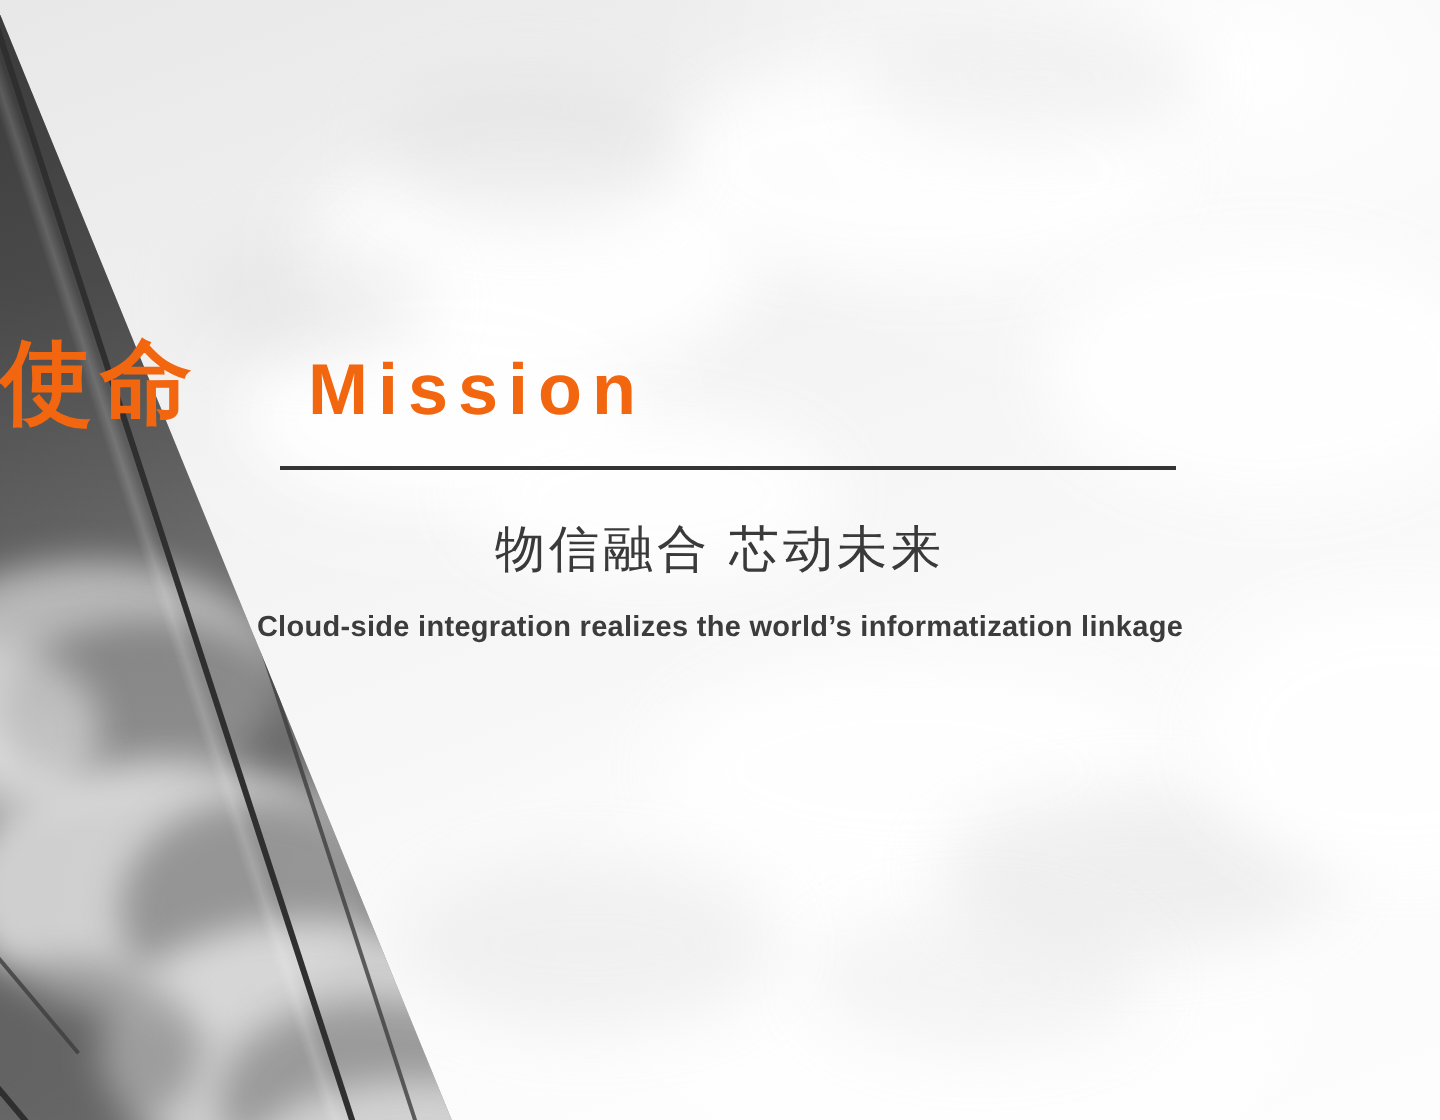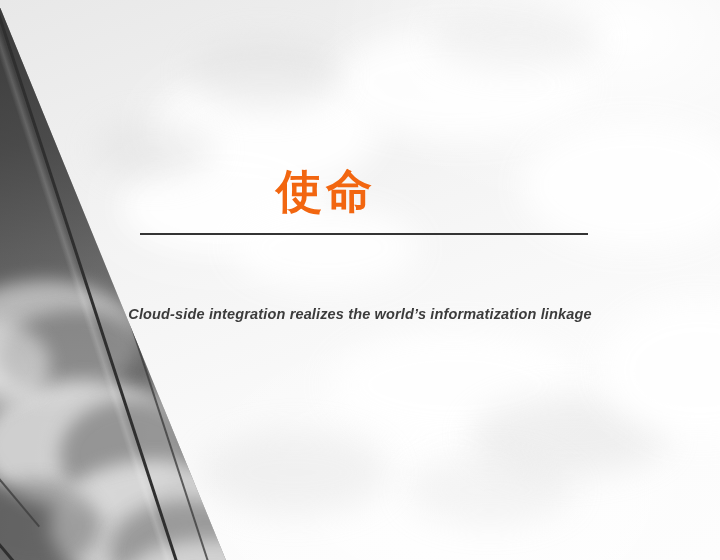--- a/index.html
+++ b/index.html
@@ -88,21 +88,20 @@
     height: 560px;
   }
 
   .heading-row {
     position: absolute;
     left: 0;
     top: 168px;
     width: 652px;
     display: flex;
     align-items: baseline;
-    justify-content: center;
     gap: 54px;
     white-space: nowrap;
   }
   .heading-cn {
     font-size: 46px;
     font-weight: 700;
     color: #F26610;
     letter-spacing: 4px;
     line-height: 1;
   }
@@ -143,21 +142,20 @@
     width: 720px;
     text-align: center;
   }
   .subtitle-en-line {
     font-size: 14.5px;
     font-weight: 600;
     color: #3c3c3c;
     letter-spacing: .15px;
     line-height: 24px;
     white-space: nowrap;
-    font-style: italic;
   }
 </style>
 </head>
 <body>
 
 <div id="banner">
 
   <div class="sky-base"></div>
 
   <div>
@@ -206,23 +204,25 @@
 
     </div>
 
     <div class="edge-highlight" style="left:14px; top:0px; width:10px; height:780px; transform: rotate(-18deg); transform-origin: top left; opacity:.35;"></div>
   </div>
 
   <div class="content">
 
     <div class="heading-row">
       <span class="heading-cn">使命</span>
+      <span class="heading-en">Mission</span>
     </div>
 
     <div class="divider"></div>
 
+    <div class="subtitle-cn">物信融合 芯动未来</div>
 
     <div class="subtitle-en">
       <div class="subtitle-en-line">Cloud-side integration realizes the world’s informatization linkage</div>
     </div>
 
   </div>
 </div>
 
 </body></html>

